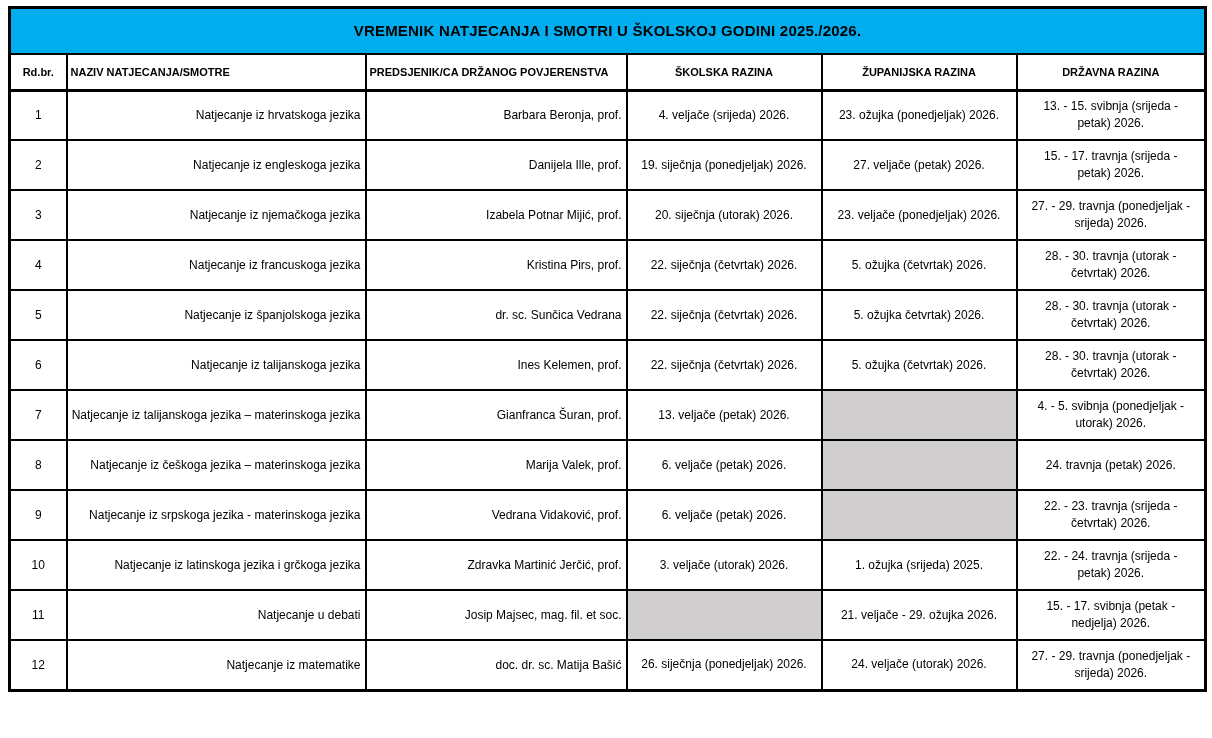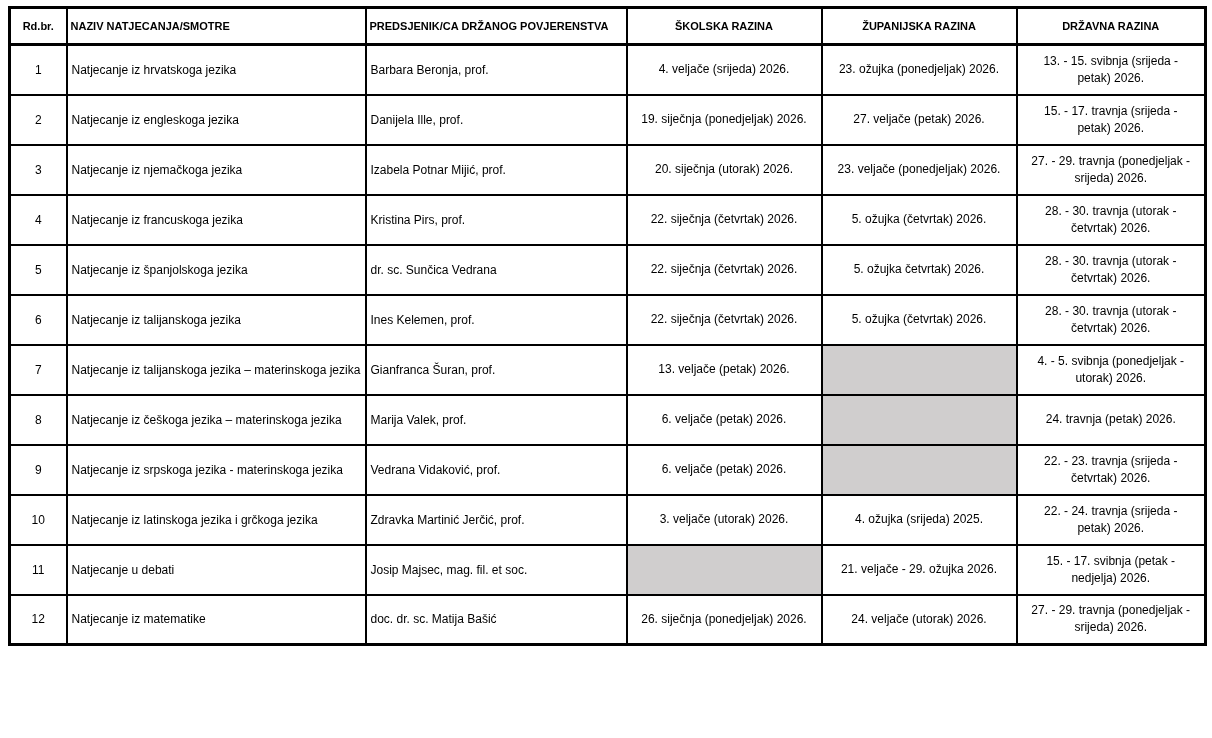--- a/index.html
+++ b/index.html
@@ -34,38 +34,41 @@
     font-weight: bold;
     padding: 11px 3px;
     border-bottom: 3px solid #000;
     white-space: nowrap;
   }
   .header-row th.h-left { text-align: left; margin-top: 14px; }
   .header-row th.h-center { text-align: center; }
 
   tbody td { height: 50px; font-size: 12px; background: #fff; }
   .c-rd { text-align: center; }
-  .c-naziv, .c-pred { text-align: left; padding: 2px 4px; }
+  .c-naziv, .c-pred { text-align: right; padding: 2px 4px; }
   .c-center { text-align: center; padding: 2px 10px; line-height: 1.4; }
   td.gray { background: #D0CECE; }
 </style>
 </head>
 <body>
 
 <div class="page">
   <table class="schedule">
     <colgroup>
       <col style="width:57px">
       <col style="width:299px">
       <col style="width:261px">
       <col style="width:195px">
       <col style="width:195px">
       <col style="width:189px">
     </colgroup>
     <thead>
+      <tr>
+        <th colspan="6" class="title-cell">VREMENIK NATJECANJA I SMOTRI U ŠKOLSKOJ GODINI 2025./2026.</th>
+      </tr>
       <tr class="header-row">
         <th class="h-center">Rd.br.</th>
         <th class="h-left">NAZIV NATJECANJA/SMOTRE</th>
         <th class="h-left">PREDSJENIK/CA DRŽANOG POVJERENSTVA</th>
         <th class="h-center">ŠKOLSKA RAZINA</th>
         <th class="h-center">ŽUPANIJSKA RAZINA</th>
         <th class="h-center">DRŽAVNA RAZINA</th>
       </tr>
     </thead>
     <tbody>
@@ -139,21 +142,21 @@
     <td class="c-pred">Vedrana Vidaković, prof.</td>
     <td class="c-center">6. veljače (petak) 2026.</td>
     <td class="c-center gray"></td>
     <td class="c-center">22. - 23. travnja (srijeda - četvrtak) 2026.</td>
   </tr>
         <tr>
     <td class="c-rd">10</td>
     <td class="c-naziv">Natjecanje iz latinskoga jezika i grčkoga jezika</td>
     <td class="c-pred">Zdravka Martinić Jerčić, prof.</td>
     <td class="c-center">3. veljače (utorak) 2026.</td>
-    <td class="c-center">4. ožujka (srijeda) 2025.</td>
+    <td class="c-center">1. ožujka (srijeda) 2025.</td>
     <td class="c-center">22. - 24. travnja (srijeda - petak) 2026.</td>
   </tr>
         <tr>
     <td class="c-rd">11</td>
     <td class="c-naziv">Natjecanje u debati</td>
     <td class="c-pred">Josip Majsec, mag. fil. et soc.</td>
     <td class="c-center gray"></td>
     <td class="c-center">21. veljače - 29. ožujka 2026.</td>
     <td class="c-center">15. -  17. svibnja (petak - nedjelja) 2026.</td>
   </tr>

